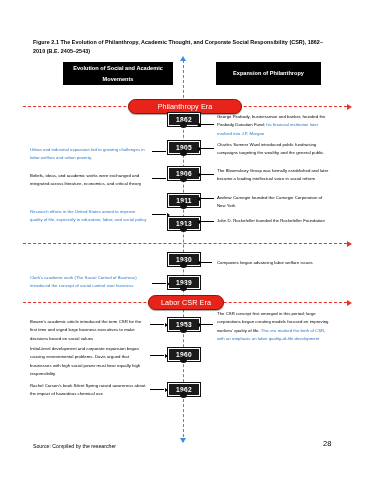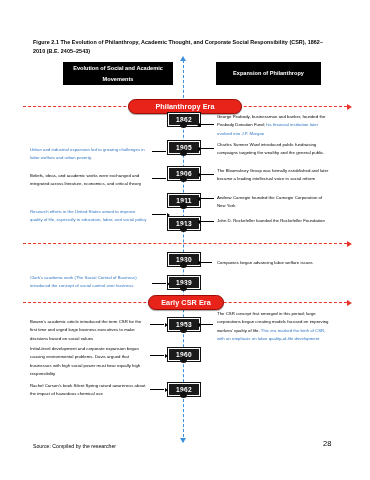--- a/index.html
+++ b/index.html
@@ -52,21 +52,21 @@
     border-top:1.2px dashed #e8342a;
   }
   .era-line:after{
     content:"";position:absolute;right:-5px;top:-3px;width:0;height:0;
     border-top:3px solid transparent;border-bottom:3px solid transparent;
     border-left:5px solid #e8342a;
   }
   .era-pill{
     position:absolute;background:#e8241a;color:#fff;
     border-radius:9px;border:1px solid #9d0d06;
-    font-size:7.2px;font-weight:bold;letter-spacing:.1px;
+    font-size:7.2px;font-weight:normal;letter-spacing:.1px;
     display:flex;align-items:center;justify-content:center;
     height:13px;box-shadow:0 1px 1px rgba(0,0,0,.35);
   }
 
   
   .year{
     position:absolute;background:#1b1b1b;color:#fff;
     border:1px solid #fff;outline:1px solid #111;
     font-size:6.6px;font-weight:bold;letter-spacing:.3px;
     width:30px;height:11px;line-height:11px;text-align:center;
@@ -160,21 +160,21 @@
   <div class="node" style="top:261px;"></div>
   <div class="arrow to-left" style="left:200px;top:262px;width:12px;"></div>
   <div class="txt right" style="top:259px;">Companies began advancing labor welfare issues</div>
 
   <div class="year" style="top:276px;">1939</div>
   <div class="node" style="top:284px;"></div>
   <div class="txt left blue" style="left:30px;top:274px;">Clark's academic work (The Social Control of Business) introduced the concept of social control over business</div>
   <div class="arrow to-right" style="left:152px;top:283px;width:14px;"></div>
 
   <div class="era-line" style="top:302px;"></div>
-  <div class="era-pill" style="left:148px;top:295px;width:74px;">Early CSR Era</div>
+  <div class="era-pill" style="left:148px;top:295px;width:74px;">Labor CSR Era</div>
 
   <div class="year" style="top:318px;">1953</div>
   <div class="node" style="top:326px;"></div>
   <div class="arrow to-left" style="left:200px;top:324px;width:13px;"></div>
   <div class="txt right" style="top:310px;"><span>The CSR concept first emerged in this period; large corporations began creating models focused on improving workers' quality of life. </span><span class="blue">This era marked the birth of CSR, with an emphasis on labor quality-of-life development</span></div>
 
   <div class="txt left" style="left:30px;top:318px;">Bowen's academic article introduced the term CSR for the first time and urged large business executives to make decisions based on social values</div>
   <div class="arrow to-right" style="left:150px;top:324px;width:14px;"></div>
 
   <div class="year" style="top:348px;">1960</div>

